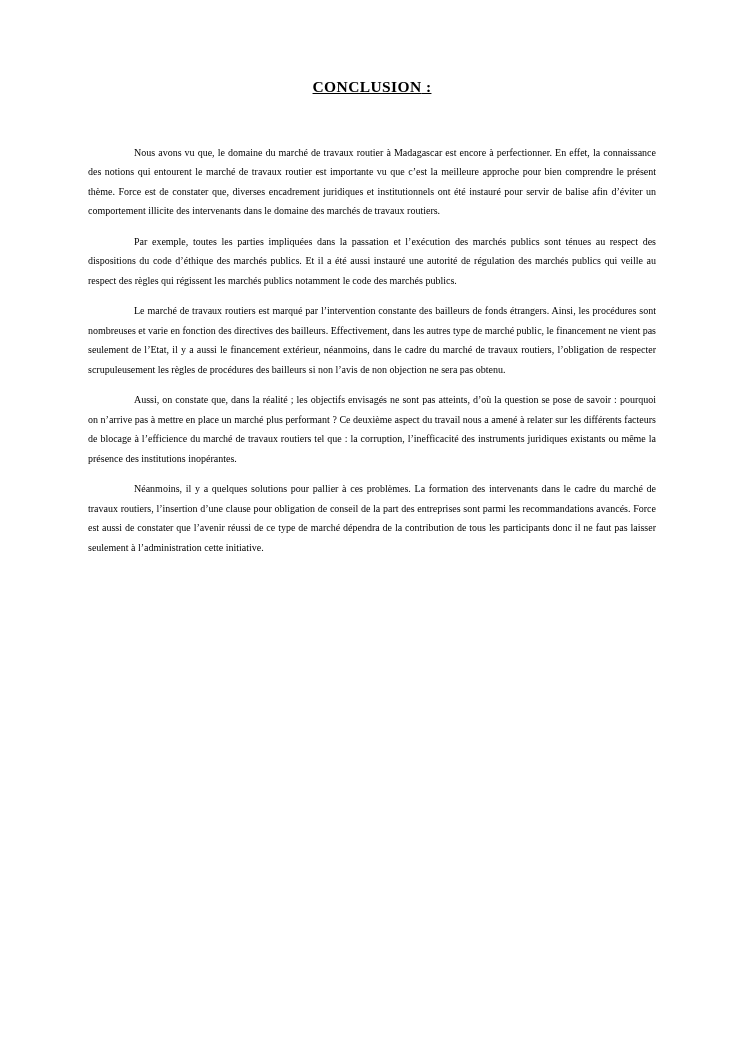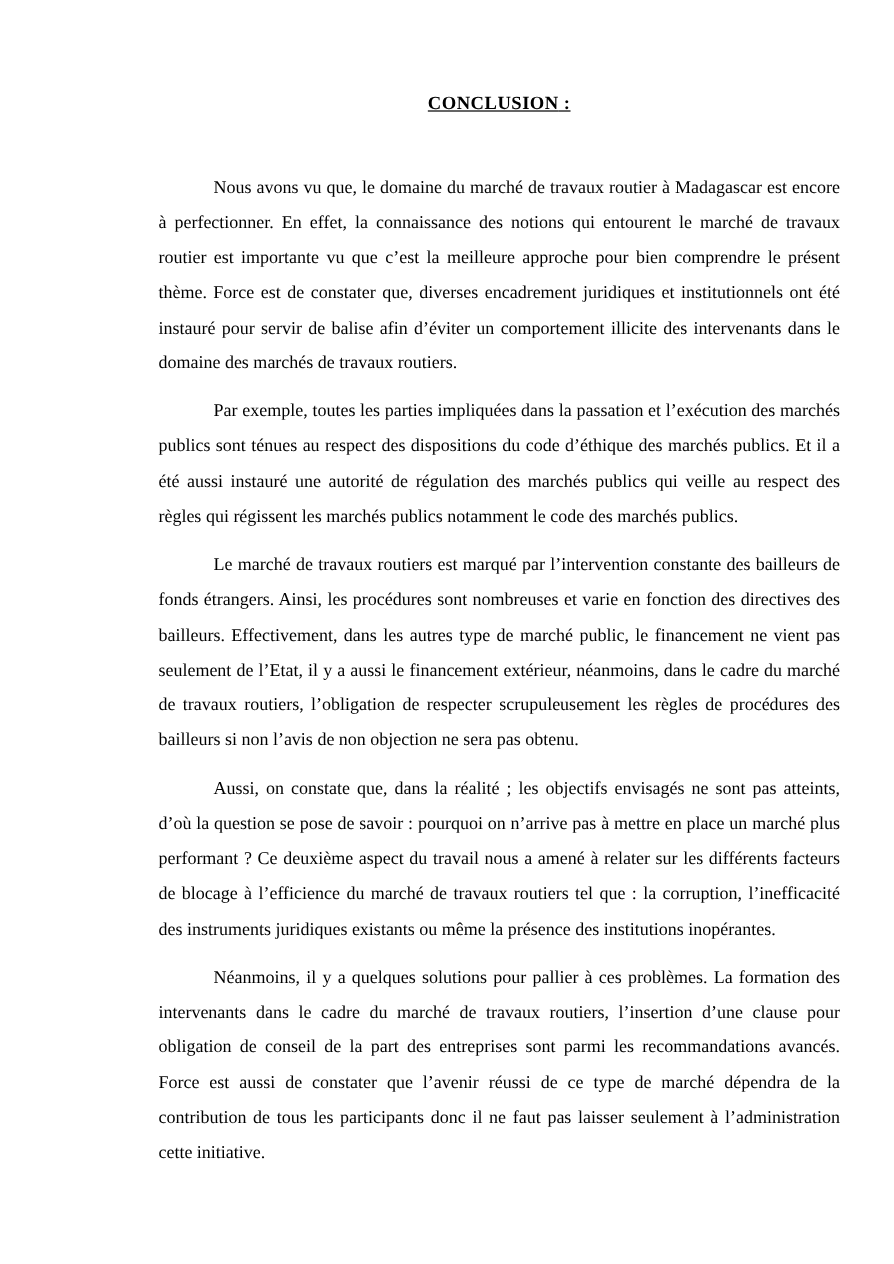--- a/index.html
+++ b/index.html
@@ -14,21 +14,20 @@
     color: #000000;
   }
   .page {
     position: relative;
     width: 682px;
     height: 1053px;
     box-sizing: border-box;
     padding: 0;
     background: #ffffff;
     overflow: hidden;
-    margin-left: 44px;
   }
   .content {
     position: absolute;
     left: 88px;
     top: 78px;
     width: 568px;
   }
   .doc-title {
     text-align: center;
     font-size: 15.5px;
@@ -37,21 +36,21 @@
     letter-spacing: 0.4px;
     margin: 0 0 46px 0;
     line-height: 1.2;
   }
   .doc-title .colon {
     text-decoration: none;
     font-weight: bold;
   }
   p.para {
     margin: 0 0 11px 0;
-    font-size: 15px;
+    font-size: 10px;
     line-height: 1.95;
     text-align: justify;
     text-indent: 46px;
     hyphens: none;
   }
   p.para:last-child {
     margin-bottom: 0;
   }
 </style>
 </head>

